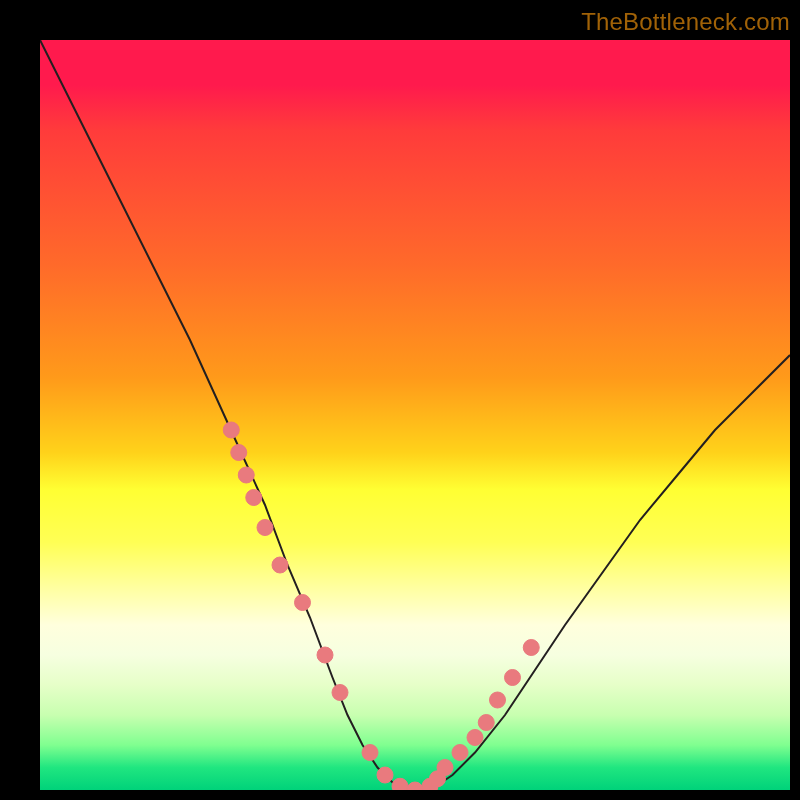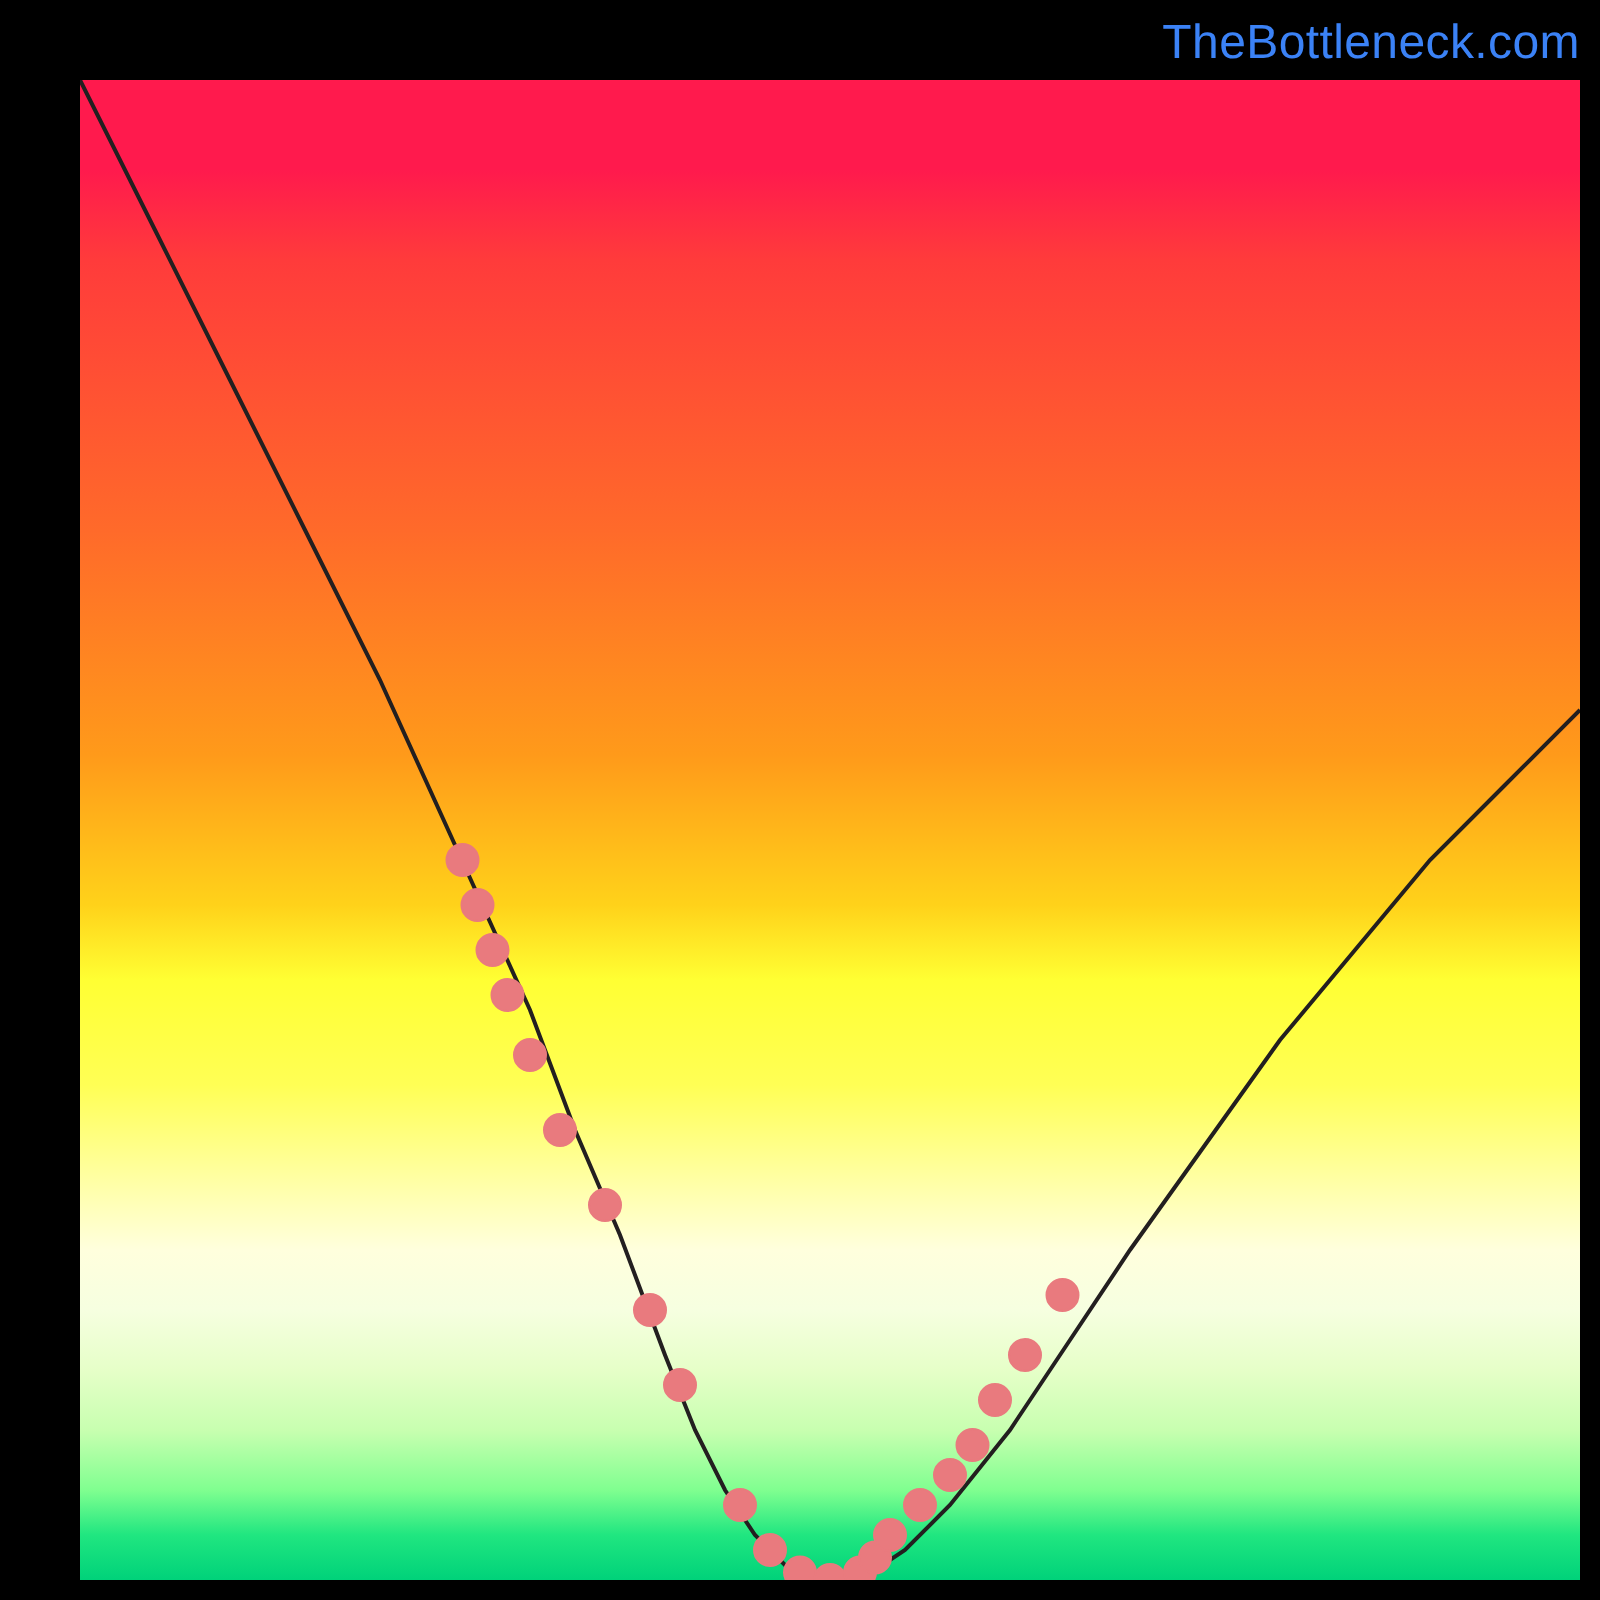--- a/index.html
+++ b/index.html
@@ -38,21 +38,21 @@
       #e6ffc8 86%,
       #c8ffb0 90%,
       #80ff90 94%,
       #20e680 97%,
       #00d27a 100%);
   }
   .watermark {
     position: absolute;
     top: 8px;
     right: 10px;
-    color: #3b82f6;
+    color: #a16207;
     font-size: 24px;
     font-weight: 500;
     letter-spacing: 0.2px;
     z-index: 5;
   }
   svg.curves {
     position: absolute;
     inset: 0;
     width: 100%;
     height: 100%;

